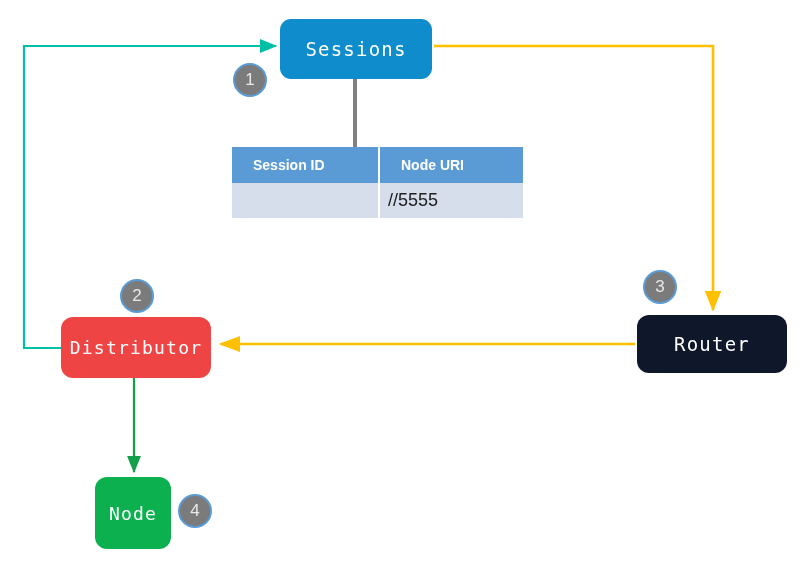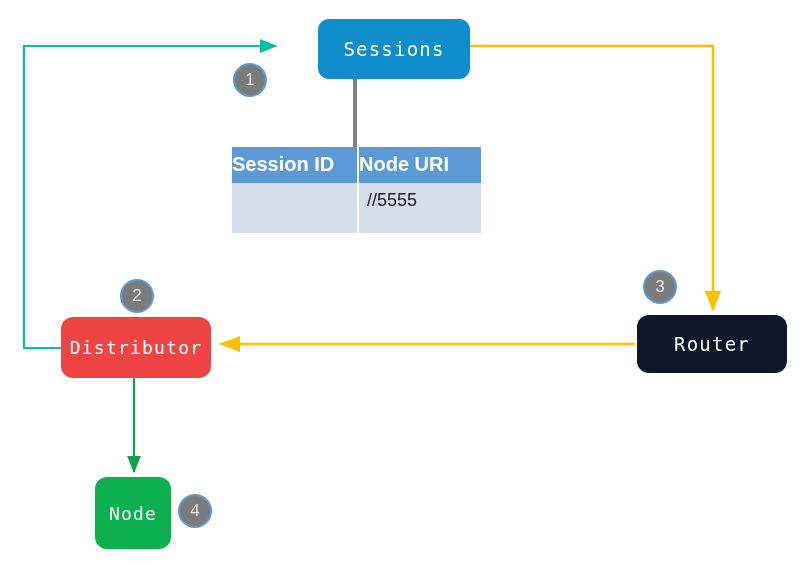--- a/index.html
+++ b/index.html
@@ -38,21 +38,20 @@
     font-size: 19px;
     letter-spacing: 1.2px;
     text-align: center;
     z-index: 3;
   }
   #node-sessions {
     left: 280px; top: 19px;
     width: 152px; height: 60px;
     background: #0E8CCC;
     border-radius: 11px;
-    margin-left: 38px;
   }
   #node-distributor {
     left: 61px; top: 317px;
     width: 150px; height: 61px;
     background: #ef4444;
     border-radius: 12px;
     font-size: 18px;
   }
   #node-router {
     left: 637px; top: 315px;
@@ -96,35 +95,35 @@
     left: 232px; top: 147px;
     width: 247px;
     border-collapse: collapse;
     z-index: 4;
     table-layout: fixed;
   }
   #session-table th {
     background: #5B9BD5;
     color: #ffffff;
     font-family: "Liberation Sans", sans-serif;
-    font-size: 20px;
+    font-size: 14px;
     font-weight: bold;
     text-align: left;
-    padding: 5px 0 6px 0;
+    padding: 5px 0 6px 21px;
     height: 25px;
     border-right: 2px solid #ffffff;
   }
   #session-table th:last-child { border-right: none; }
   #session-table td {
     background: #D6DEEC;
     color: #202020;
     font-family: "Liberation Sans", sans-serif;
     font-size: 18px;
     text-align: left;
-    padding: 4px 0 19px 8px;
+    padding: 4px 0 4px 8px;
     height: 27px;
     border-right: 2px solid #ffffff;
   }
   #session-table td:last-child { border-right: none; }
   .col-session-id { width: 125px; }
   .col-node-uri  { width: 122px; }
 </style>
 </head>
 <body>
 

